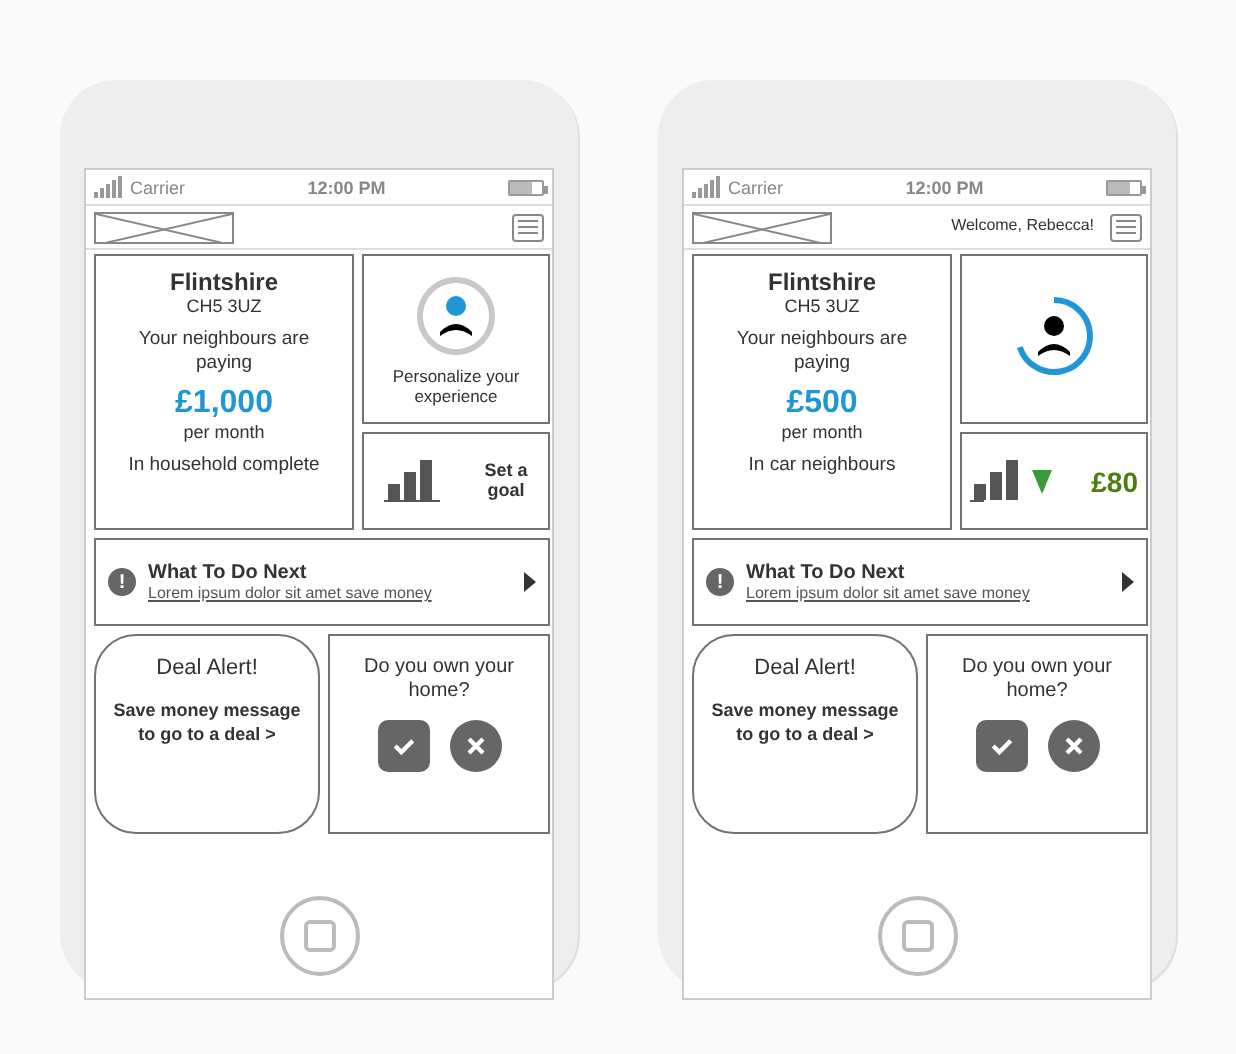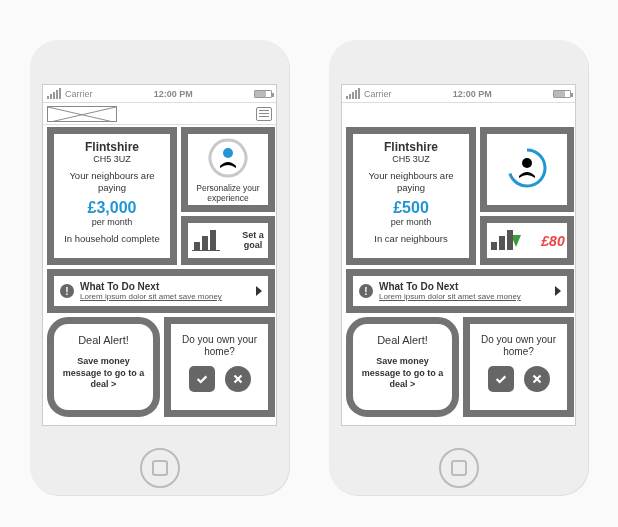--- a/index.html
+++ b/index.html
@@ -18,21 +18,21 @@
     border-radius: 28px;
     box-shadow: 1px 1px 0 rgba(0,0,0,.1);
     padding: 8px;
     position: relative;
   }
   .screen {
     position: absolute;
     top: 44px;
     left: 12px;
     right: 12px;
-    height: 342px;
+    height: 416px;
     background: #fff;
     border: 1px solid #ccc;
   }
   .home-btn {
     position: absolute;
     bottom: 7px;
     left: 50%;
     transform: translateX(-50%);
     width: 40px; height: 40px;
     border: 2px solid #bbb;
@@ -95,21 +95,21 @@
     border: 1px solid #888;
     border-radius: 2px;
     display:flex; flex-direction:column; justify-content:space-evenly; padding:1px 2px;
   }
   .menu-icon span{height:1px;background:#888;}
 
   .grid { position:absolute; top:42px; left:4px; right:4px; bottom:4px; }
 
   .card {
     position:absolute;
-    border:7px solid #737373;
+    border:1px solid #737373;
     background:#fff;
     font-size:9px;
     color:#333;
     text-align:center;
     padding:4px;
   }
 
   .main { left:0; top:0; width:130px; height:138px; padding-top:6px;}
   .main .area { font-weight:bold; font-size:12px;}
   .main .postcode { font-size:9px; margin-bottom:6px;}
@@ -126,21 +126,21 @@
   .goal .bars { width:30px;height:24px;position:relative;}
   .goal .bars span{position:absolute;bottom:3px;background:#555;}
   .goal .bars span:nth-child(1){left:2px;width:6px;height:8px;}
   .goal .bars span:nth-child(2){left:10px;width:6px;height:14px;}
   .goal .bars span:nth-child(3){left:18px;width:6px;height:20px;}
   .goal .bars:after{content:"";position:absolute;left:0;right:2px;bottom:2px;height:1px;background:#555;}
   .goal .glabel{font-size:9px;font-weight:bold;line-height:1.1;}
   .goal .arrow-down {
     width:0;height:0;border-left:5px solid transparent;border-right:5px solid transparent;border-top:12px solid #3a9b3a;margin-left:2px;
   }
-  .goal .savings { font-size:14px; font-weight:bold; color:#ef4444;font-style:italic; }
+  .goal .savings { font-size:14px; font-weight:bold; color:#4d7c0f; }
 
   .next { left:0; top:142px; width:228px; height:44px; display:flex; align-items:center; text-align:left; padding:6px;}
   .next .info-dot{
     width:14px;height:14px;border-radius:50%;background:#666;color:#fff;font-size:10px;display:flex;align-items:center;justify-content:center;flex-shrink:0;font-weight:bold;margin-right:6px;
   }
   .next .txt{flex:1;}
   .next .title{font-weight:bold;font-size:10px;}
   .next .sub{font-size:8px;color:#555;text-decoration:underline;}
   .next .chev{width:0;height:0;border-top:5px solid transparent;border-bottom:5px solid transparent;border-left:6px solid #333;}
 
@@ -186,21 +186,21 @@
           <span></span>
           <span></span>
           <span></span>
         </div>
       </div>
       <div class="grid">
         <div class="card main">
           <div class="area">Flintshire</div>
           <div class="postcode">CH5 3UZ</div>
           <div class="desc">Your neighbours are paying</div>
-          <div class="amount">£3,000</div>
+          <div class="amount">£1,000</div>
           <div class="period">per month</div>
           <div class="category">In household complete</div>
         </div>
         <div class="card profile">
           <div class="dial">
             <svg viewBox="0 0 44 44">
               <path d="M 22 4 A 18 18 0 1 1 21.99 4" fill="none" stroke="#c8c8c8" stroke-width="3"></path>
               <circle cx="22" cy="17" r="5" fill="#2196d4"></circle>
               <path d="M14 30 Q22 22 30 30 L30 32 Q22 26 14 32 Z" fill="#000"></path>
             </svg>
@@ -253,20 +253,35 @@
           <span></span>
           <span></span>
           <span></span>
           <span></span>
           <span></span>
         </span>
         <span>Carrier</span>
         <span class="clock">12:00 PM</span>
         <span class="batt"></span>
       </div>
+      <div class="topbar">
+        <div class="logo-box">
+          <svg viewBox="0 0 70 16">
+            <line x1="0" y1="0" x2="70" y2="16" stroke="#888" stroke-width="1"></line>
+            <line x1="70" y1="0" x2="0" y2="16" stroke="#888" stroke-width="1"></line>
+          </svg>
+        </div>
+        <div class="welcome">Welcome, Rebecca!</div>
+        <div style="flex:0"></div>
+        <div class="menu-icon">
+          <span></span>
+          <span></span>
+          <span></span>
+        </div>
+      </div>
       <div class="grid">
         <div class="card main">
           <div class="area">Flintshire</div>
           <div class="postcode">CH5 3UZ</div>
           <div class="desc">Your neighbours are paying</div>
           <div class="amount">£500</div>
           <div class="period">per month</div>
           <div class="category">In car neighbours</div>
         </div>
         <div class="card profile">

